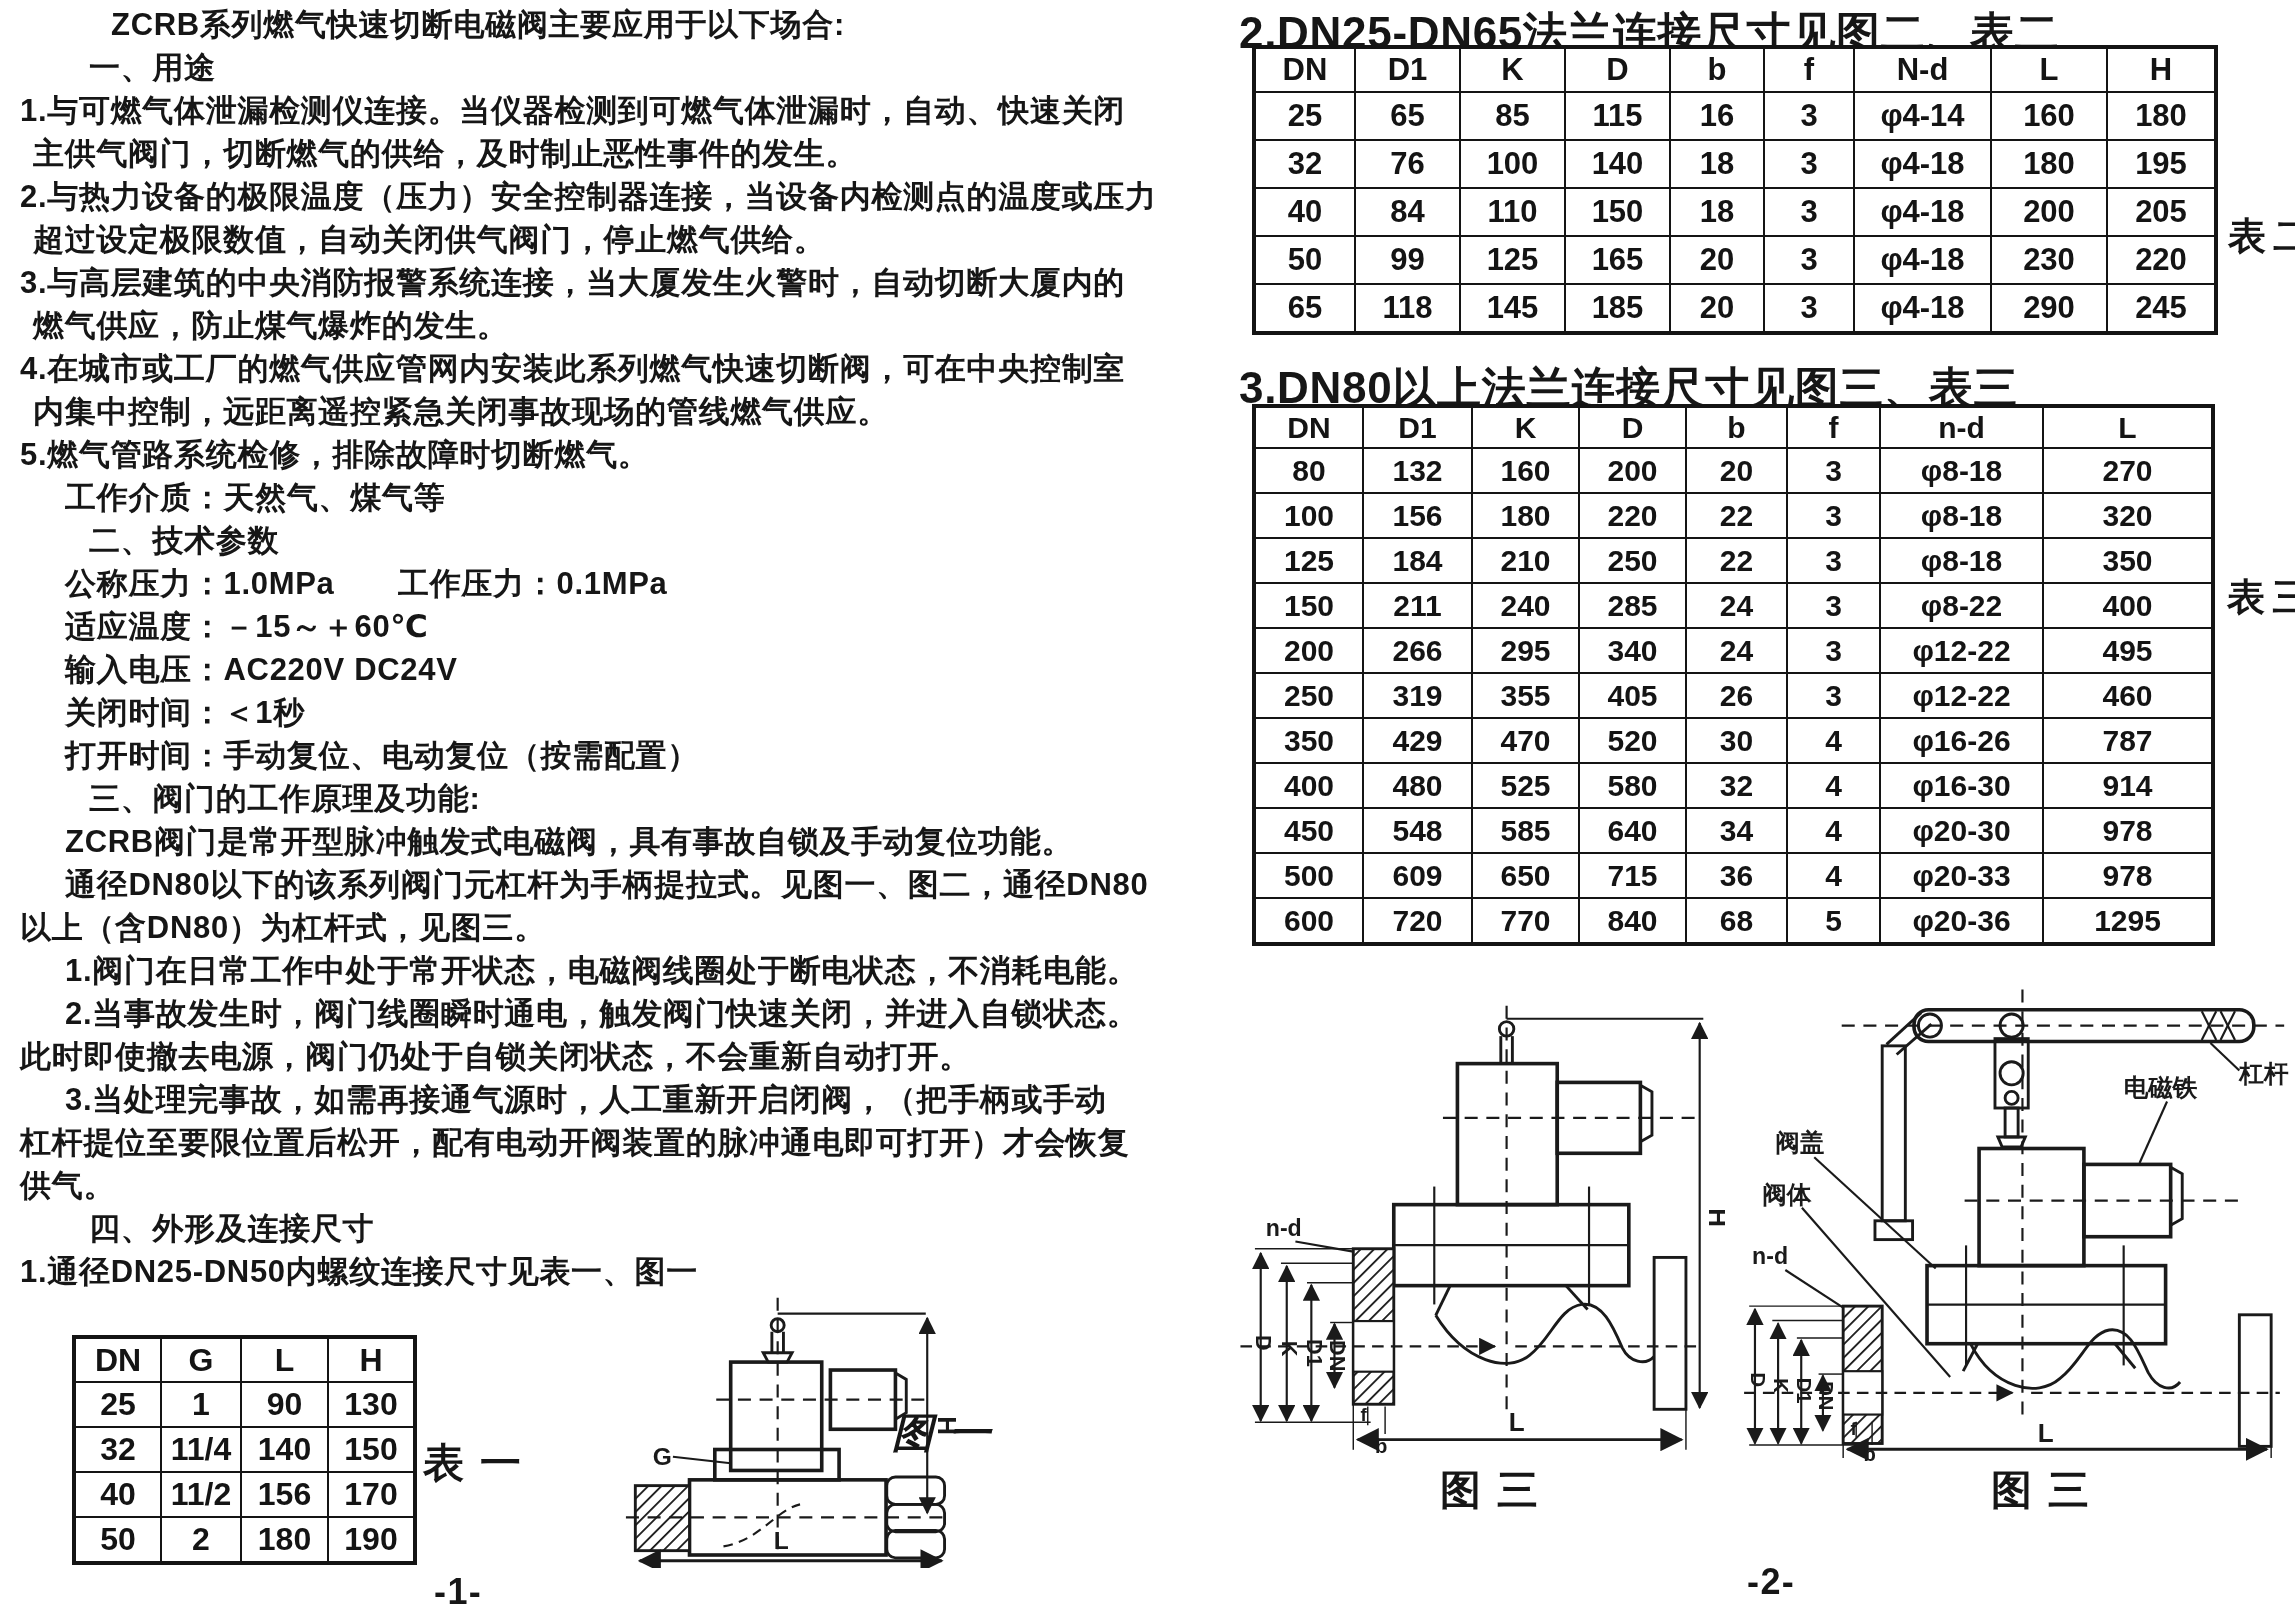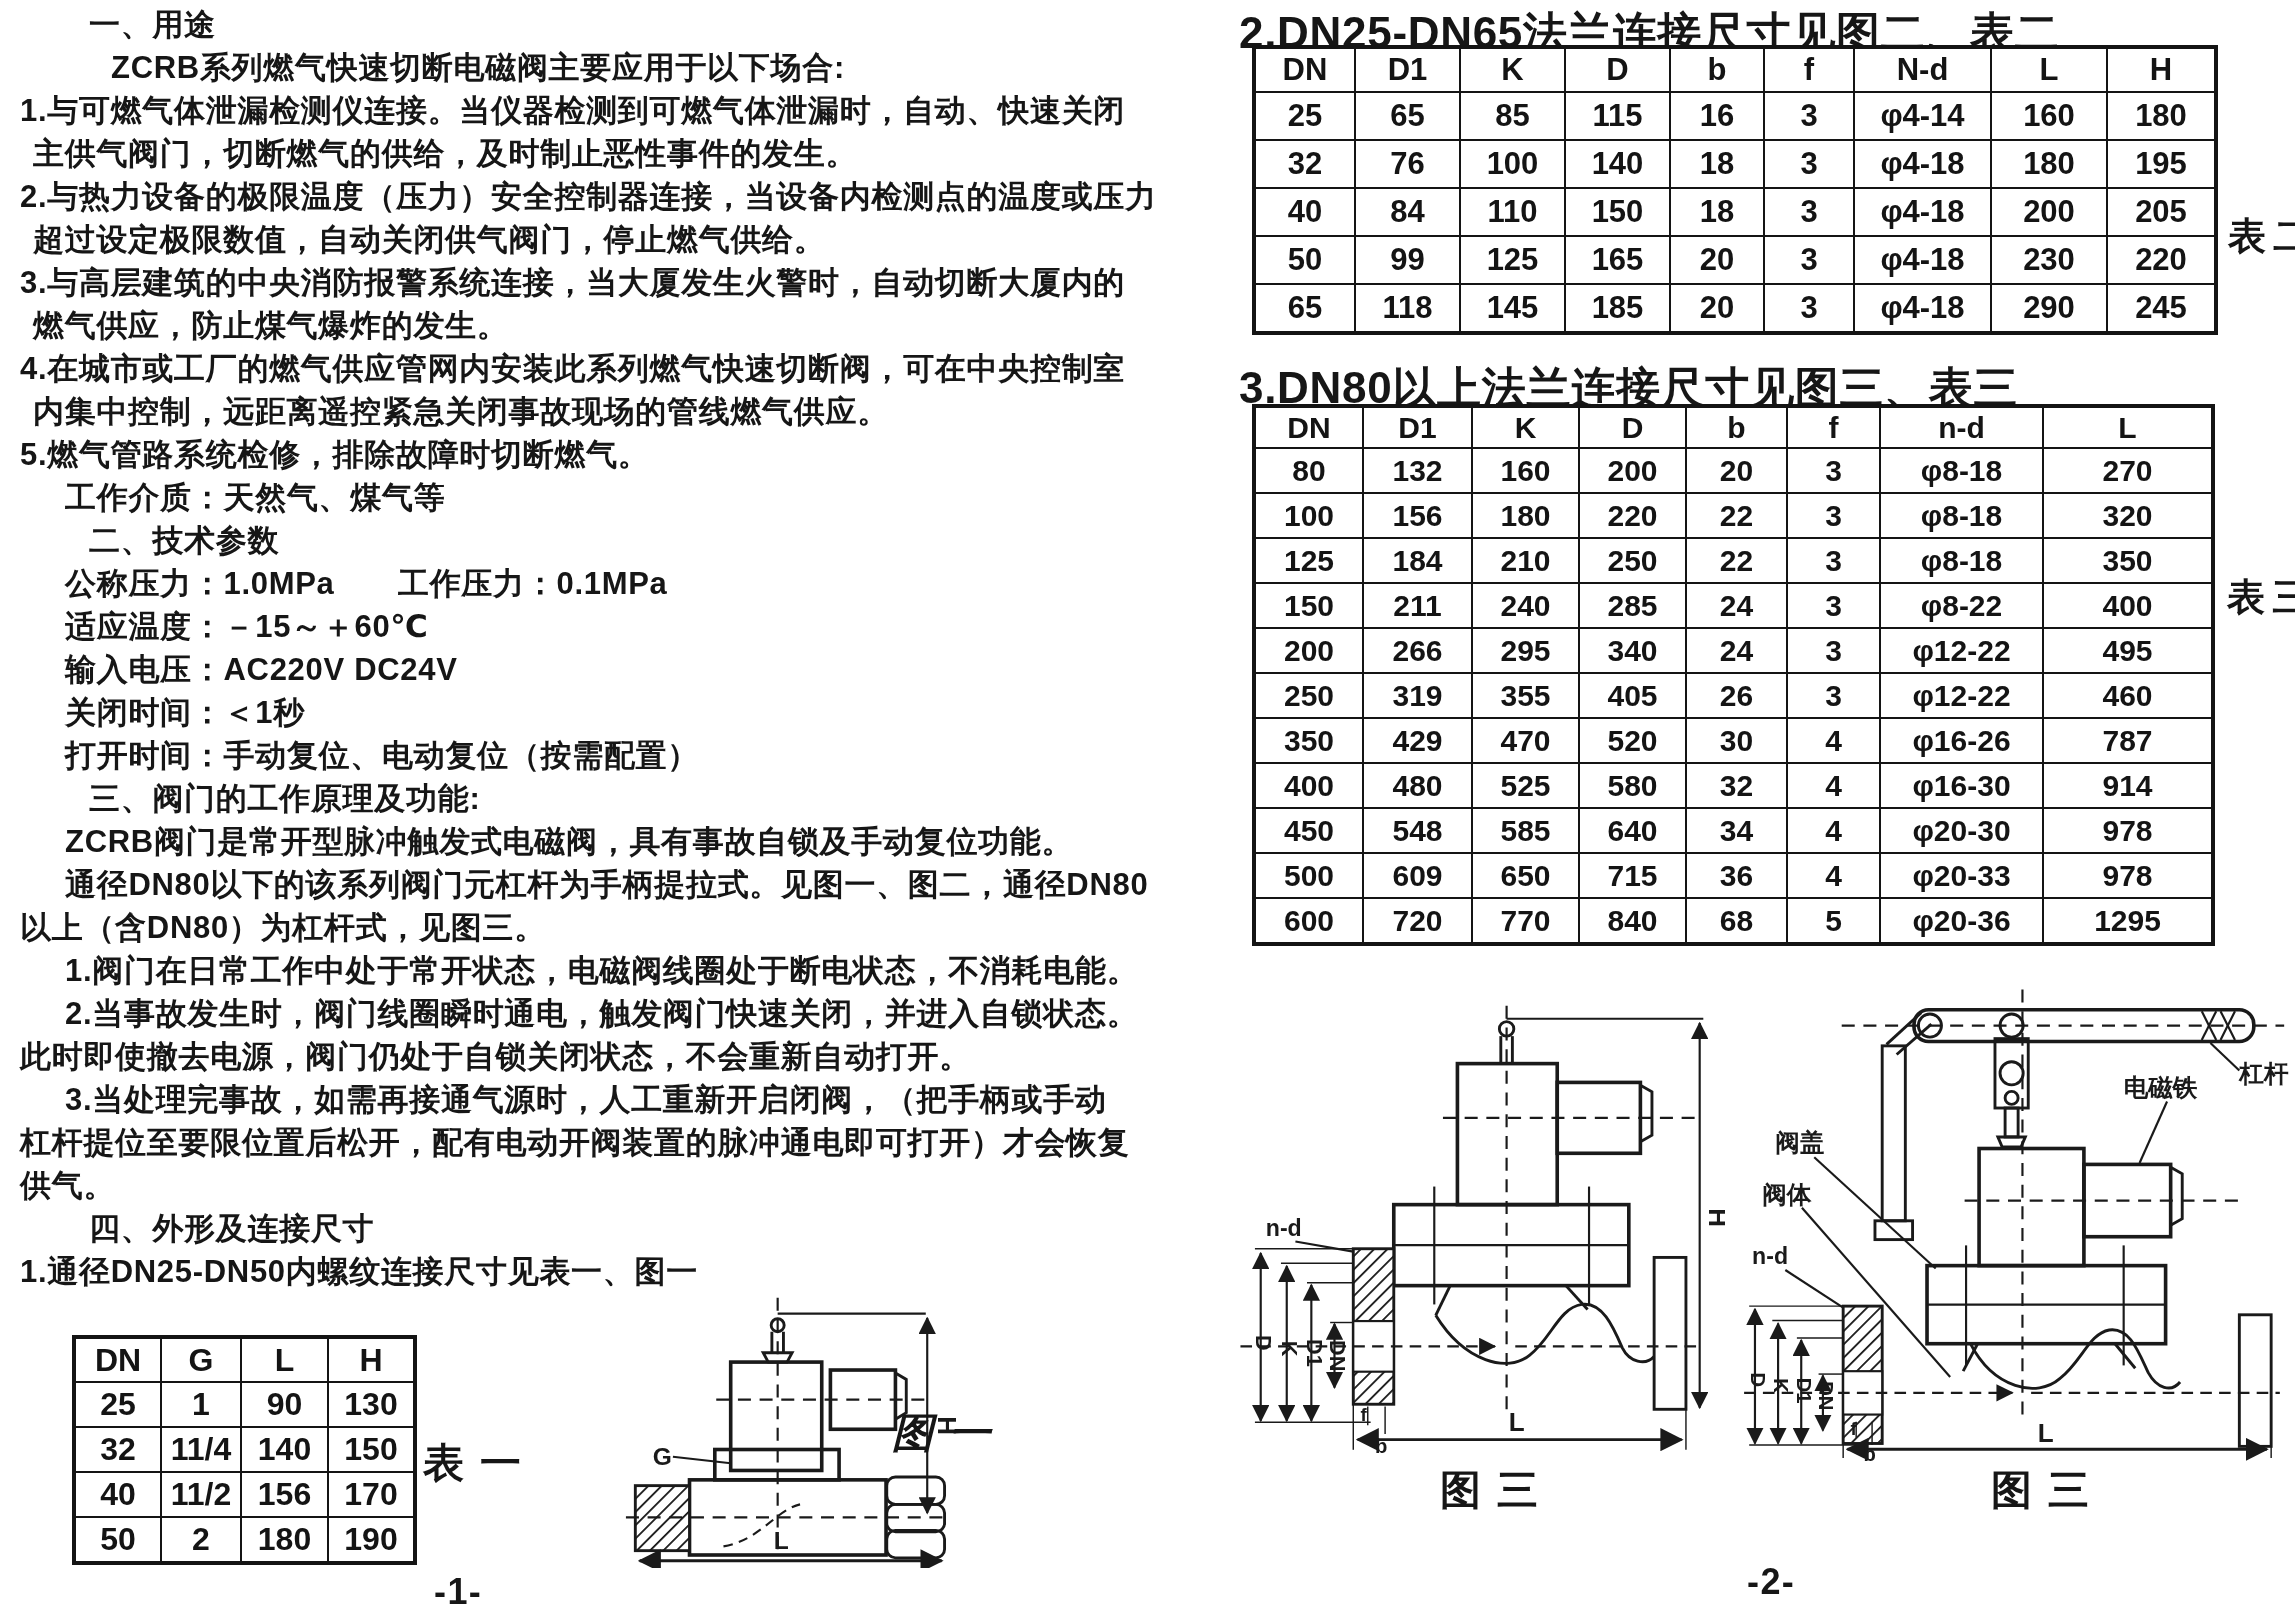--- a/index.html
+++ b/index.html
@@ -27,22 +27,22 @@
   
   .diag{position:absolute;}
   svg text{font-family:"Liberation Sans","DejaVu Sans",sans-serif;font-weight:700;fill:#1a1a1a;}
 </style>
 </head>
 <body>
 
 <div class="sheet">
 
   <div class="p1text">
+      <div class="line c4">ZCRB系列燃气快速切断电磁阀主要应用于以下场合:</div>
       <div class="line c3">一、用途</div>
-      <div class="line c4">ZCRB系列燃气快速切断电磁阀主要应用于以下场合:</div>
       <div class="line c0">1.与可燃气体泄漏检测仪连接。当仪器检测到可燃气体泄漏时，自动、快速关闭</div>
       <div class="line c1">主供气阀门，切断燃气的供给，及时制止恶性事件的发生。</div>
       <div class="line c0">2.与热力设备的极限温度（压力）安全控制器连接，当设备内检测点的温度或压力</div>
       <div class="line c1">超过设定极限数值，自动关闭供气阀门，停止燃气供给。</div>
       <div class="line c0">3.与高层建筑的中央消防报警系统连接，当大厦发生火警时，自动切断大厦内的</div>
       <div class="line c1">燃气供应，防止煤气爆炸的发生。</div>
       <div class="line c0">4.在城市或工厂的燃气供应管网内安装此系列燃气快速切断阀，可在中央控制室</div>
       <div class="line c1">内集中控制，远距离遥控紧急关闭事故现场的管线燃气供应。</div>
       <div class="line c0">5.燃气管路系统检修，排除故障时切断燃气。</div>
       <div class="line c2">工作介质：天然气、煤气等</div>

